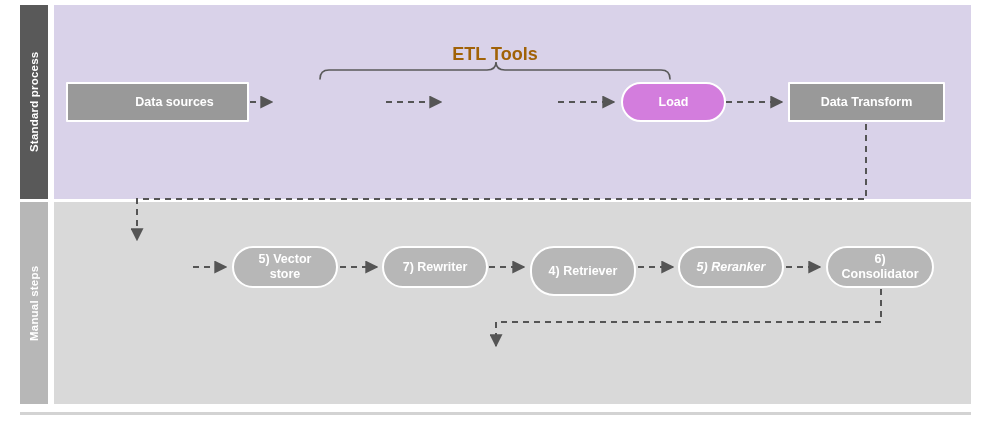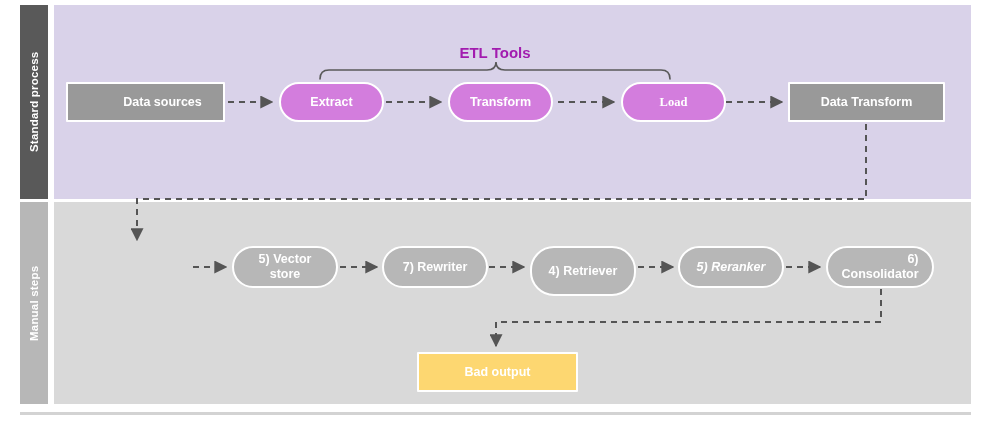--- a/index.html
+++ b/index.html
@@ -108,22 +108,22 @@
     pointer-events: none;
   }
 
   
   #etl-tools-label {
     position: absolute;
     left: 400px;
     top: 44px;
     width: 190px;
     text-align: center;
-    color: #a21caf;
-    font-size: 15px;
+    color: #a16207;
+    font-size: 18px;
     font-weight: bold;
   }
 </style>
 </head>
 <body>
 
 <div id="canvas">
 
   <div class="lane-band" id="lane-top-band"></div>
   <div class="lane-band" id="lane-bottom-band"></div>
@@ -160,36 +160,33 @@
       <line x1="786" y1="267" x2="820" y2="267" marker-end="url(#arrow)"></line>
 
       <path d="M 881 289 L 881 322 L 496 322 L 496 346" marker-end="url(#arrow)"></path>
     </g>
 
     <path d="M 320 79 Q 320 70 329 70 L 487 70 Q 496 70 496 62 Q 496 70 505 70 L 661 70 Q 670 70 670 79" stroke="#595959" stroke-width="1.6" fill="none" stroke-linecap="round"></path>
   </svg>
 
   <div id="etl-tools-label">ETL Tools</div>
 
-  <div class="node rect gray" style="left:66px; top:82px; width:159px; height:40px;padding-left:34px;">Data sources</div>
+  <div class="node rect gray" style="left:66px; top:82px; width:183px; height:40px;padding-left:34px;">Data sources</div>
 
-  <div class="node pill purple" style="left:279px; top:82px; width:105px; height:40px;">Extract</div>
 
-  <div class="node pill purple" style="left:448px; top:82px; width:105px; height:40px;">Transform</div>
 
-  <div class="node pill purple" style="left:621px; top:82px; width:105px; height:40px;font-family:Liberation Serif, serif;">Load</div>
+  <div class="node pill purple" style="left:621px; top:82px; width:105px; height:40px;">Load</div>
 
   <div class="node rect gray" style="left:788px; top:82px; width:157px; height:40px;">Data Transform</div>
 
 
   <div class="node pill lgray" style="left:232px; top:246px; width:106px; height:42px; padding:0 22px;">5) Vector store</div>
 
   <div class="node pill lgray" style="left:382px; top:246px; width:106px; height:42px;">7) Rewriter</div>
 
   <div class="node pill lgray" style="left:530px; top:246px; width:106px; height:50px;">4) Retriever</div>
 
   <div class="node pill lgray" style="left:678px; top:246px; width:106px; height:42px;font-style:italic;">5) Reranker</div>
 
-  <div class="node pill lgray" style="left:826px; top:246px; width:108px; height:42px; padding:0 16px;text-align:right;">6) Consolidator</div>
+  <div class="node pill lgray" style="left:826px; top:246px; width:108px; height:42px; padding:0 16px;">6) Consolidator</div>
 
-  <div class="node rect yellow" style="left:417px; top:352px; width:161px; height:40px;">Bad output</div>
 
 </div>
 
 </body></html>

